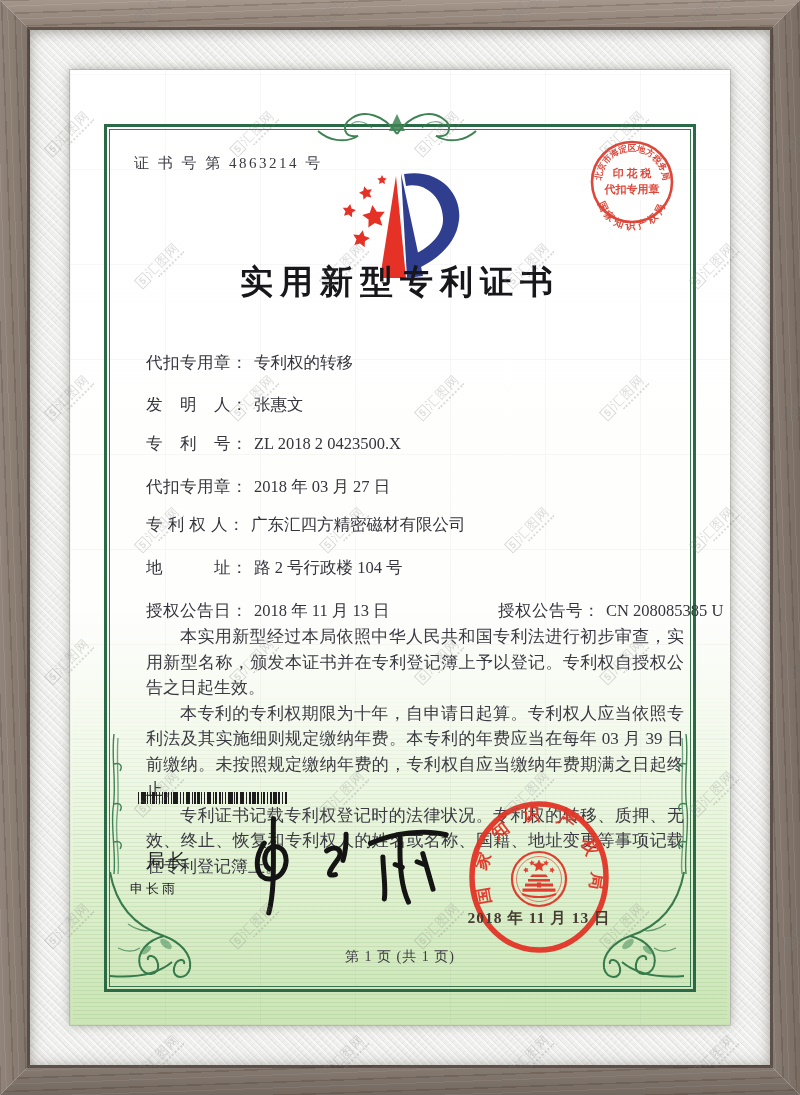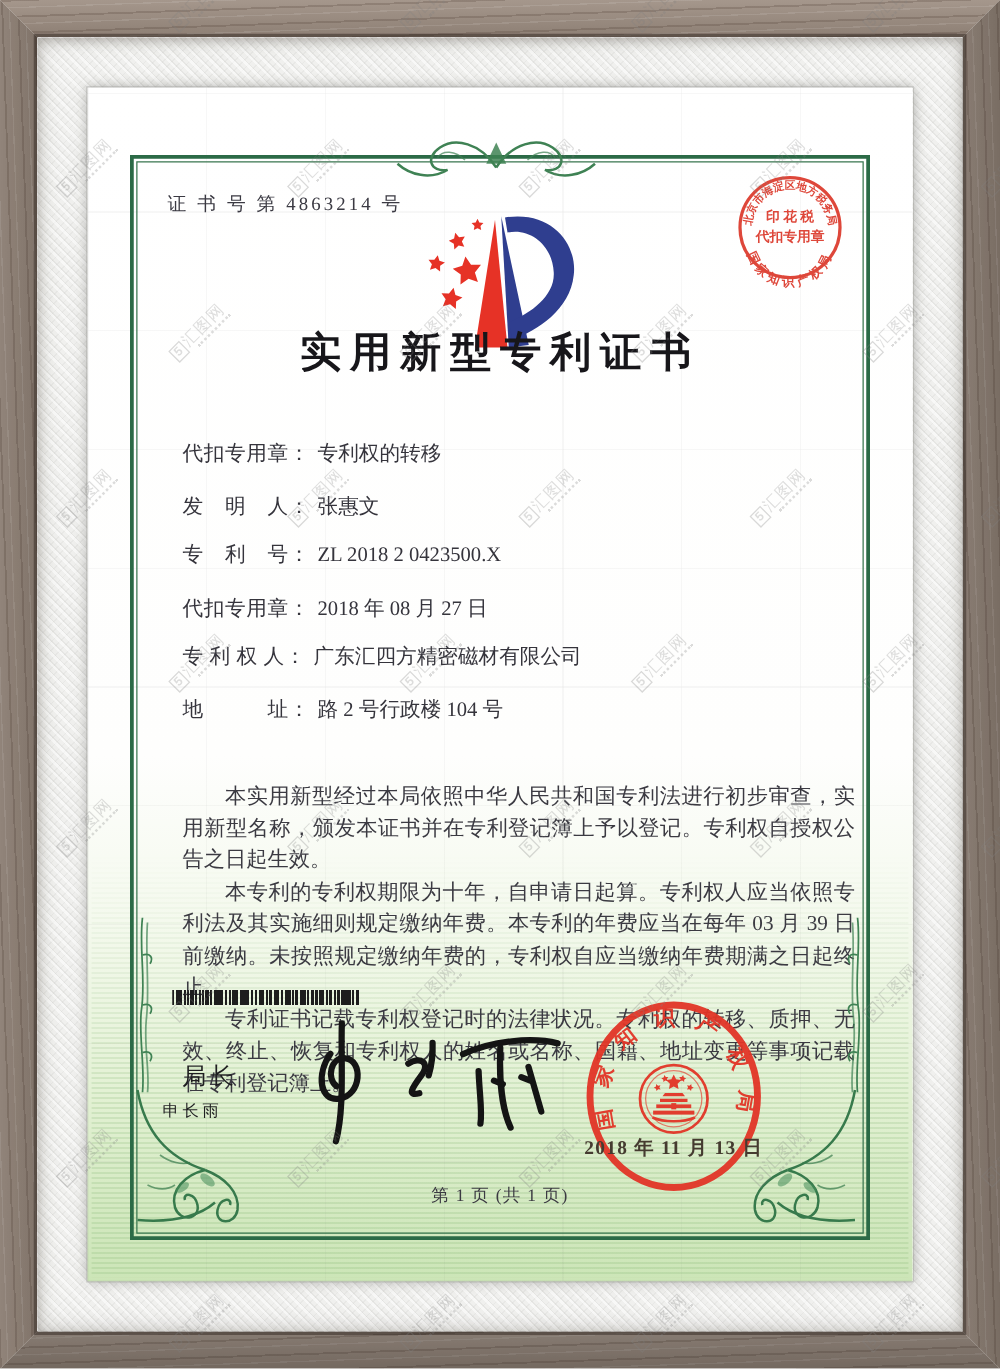--- a/index.html
+++ b/index.html
@@ -172,28 +172,34 @@
     <div class="frow r1">
       <span class="flabel">代扣专用章：</span><span class="fvalue">专利权的转移</span>
     </div>
     <div class="frow r2">
       <span class="flabel">发　明　人：</span><span class="fvalue">张惠文</span>
     </div>
     <div class="frow r3">
       <span class="flabel">专　利　号：</span><span class="fvalue">ZL 2018 2 0423500.X</span>
     </div>
     <div class="frow r4">
-      <span class="flabel">代扣专用章：</span><span class="fvalue">2018 年 08 月 27 日</span>
+      <span class="flabel">代扣专用章：</span><span class="fvalue">2018 年 03 月 27 日</span>
     </div>
     <div class="frow r5">
       <span class="flabel">专 利 权 人：</span><span class="fvalue">广东汇四方精密磁材有限公司</span>
     </div>
     <div class="frow r6 addr-wrap">
       <span class="flabel" style="vertical-align:top">地　　　址：</span><span class="fvalue-block">
         <div>路 2 号行政楼 104 号</div>
+      </span>
+    </div>
+    <div class="frow r7">
+      <span class="flabel">授权公告日：</span><span class="fvalue">2018 年 11 月 13 日</span>
+      <span class="grant-no">
+        <span class="flabel">授权公告号：</span><span class="fvalue">CN 208085385 U</span>
       </span>
     </div>
 
     <div class="body-text">
       <p>本实用新型经过本局依照中华人民共和国专利法进行初步审查，实用新型名称，颁发本证书并在专利登记簿上予以登记。专利权自授权公告之日起生效。</p>
       <p>本专利的专利权期限为十年，自申请日起算。专利权人应当依照专利法及其实施细则规定缴纳年费。本专利的年费应当在每年 03 月 39 日前缴纳。未按照规定缴纳年费的，专利权自应当缴纳年费期满之日起终止。</p>
       <p>专利证书记载专利权登记时的法律状况。专利权的转移、质押、无效、终止、恢复和专利权人的姓名或名称、国籍、地址变更等事项记载在专利登记簿上。</p>
     </div>
 
     <div class="barcode"></div>

